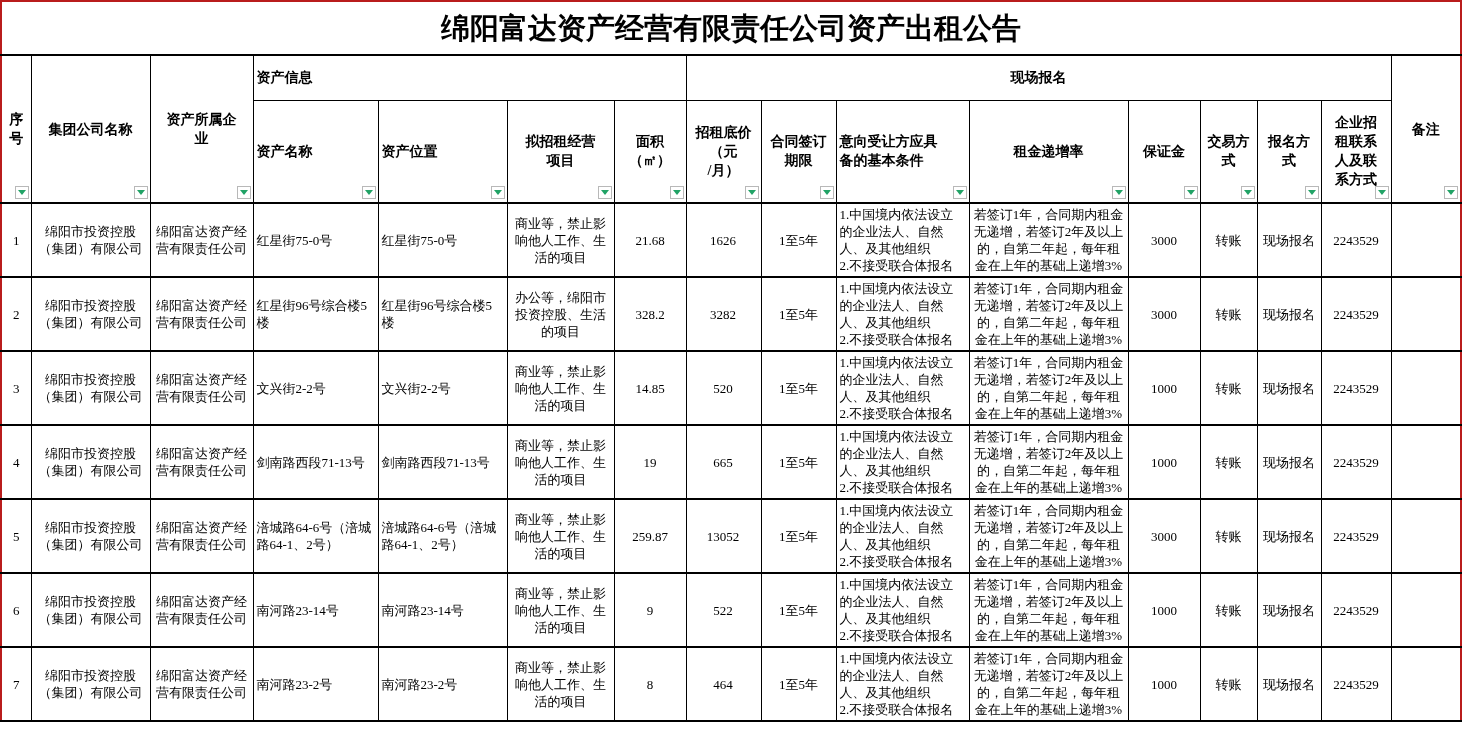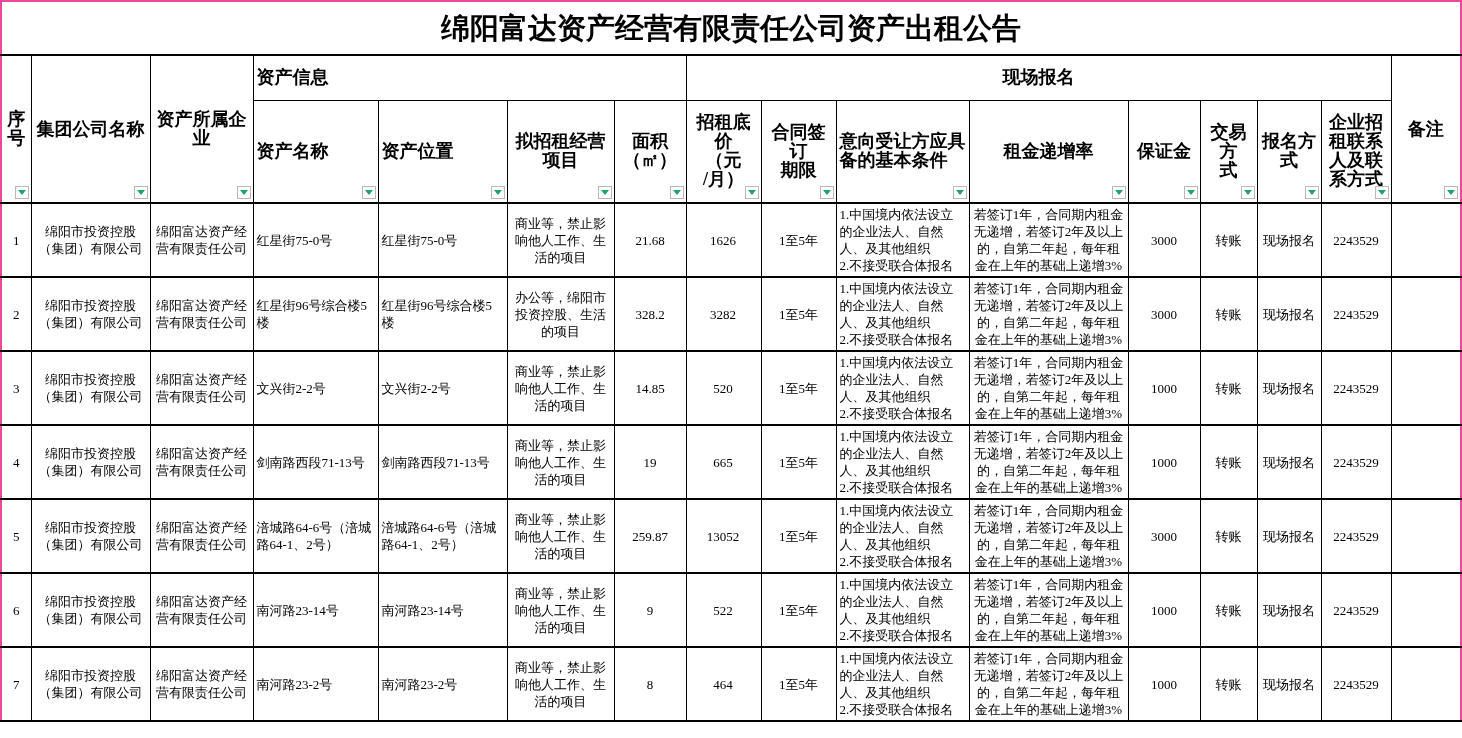--- a/index.html
+++ b/index.html
@@ -1,20 +1,20 @@
 <!DOCTYPE html>
 <html style="--green: #21a366;"><head>
 <meta charset="utf-8">
 <style>
   html,body{margin:0;padding:0;background:#fff;}
   body{width:1462px;font-family:"Liberation Serif","DejaVu Serif",serif;color:#000;}
-  table{border-collapse:collapse;table-layout:fixed;width:1462px;border:2px solid #ec4899;}
+  table{border-collapse:collapse;table-layout:fixed;width:1462px;border:2px solid #b91c1c;}
   td,th{border:1px solid #000;padding:1px 3px;font-size:13px;line-height:17px;color:#000;
         overflow:hidden;vertical-align:middle;word-break:break-all;}
-  th{font-weight:bold;position:relative;font-size:18px;line-height:19px;text-align:center;}
+  th{font-weight:bold;position:relative;font-size:14px;line-height:19px;text-align:center;}
   tr.data-row>td{border-top-width:2px;border-bottom-width:2px;}
   tr.hdr-b>th{border-bottom-width:2px;}
   .title-row td{border-bottom-width:2px;height:52px;text-align:center;
         font-size:29px;font-weight:bold;line-height:52px;padding:0;}
   tr.hdr-a{height:45px;}
   tr.hdr-b{height:103px;}
   tr.data-row{height:74px;}
   .pre{white-space:pre-line;}
   .a-left{text-align:left;}
   .a-right{text-align:center;padding-right:4px;}

